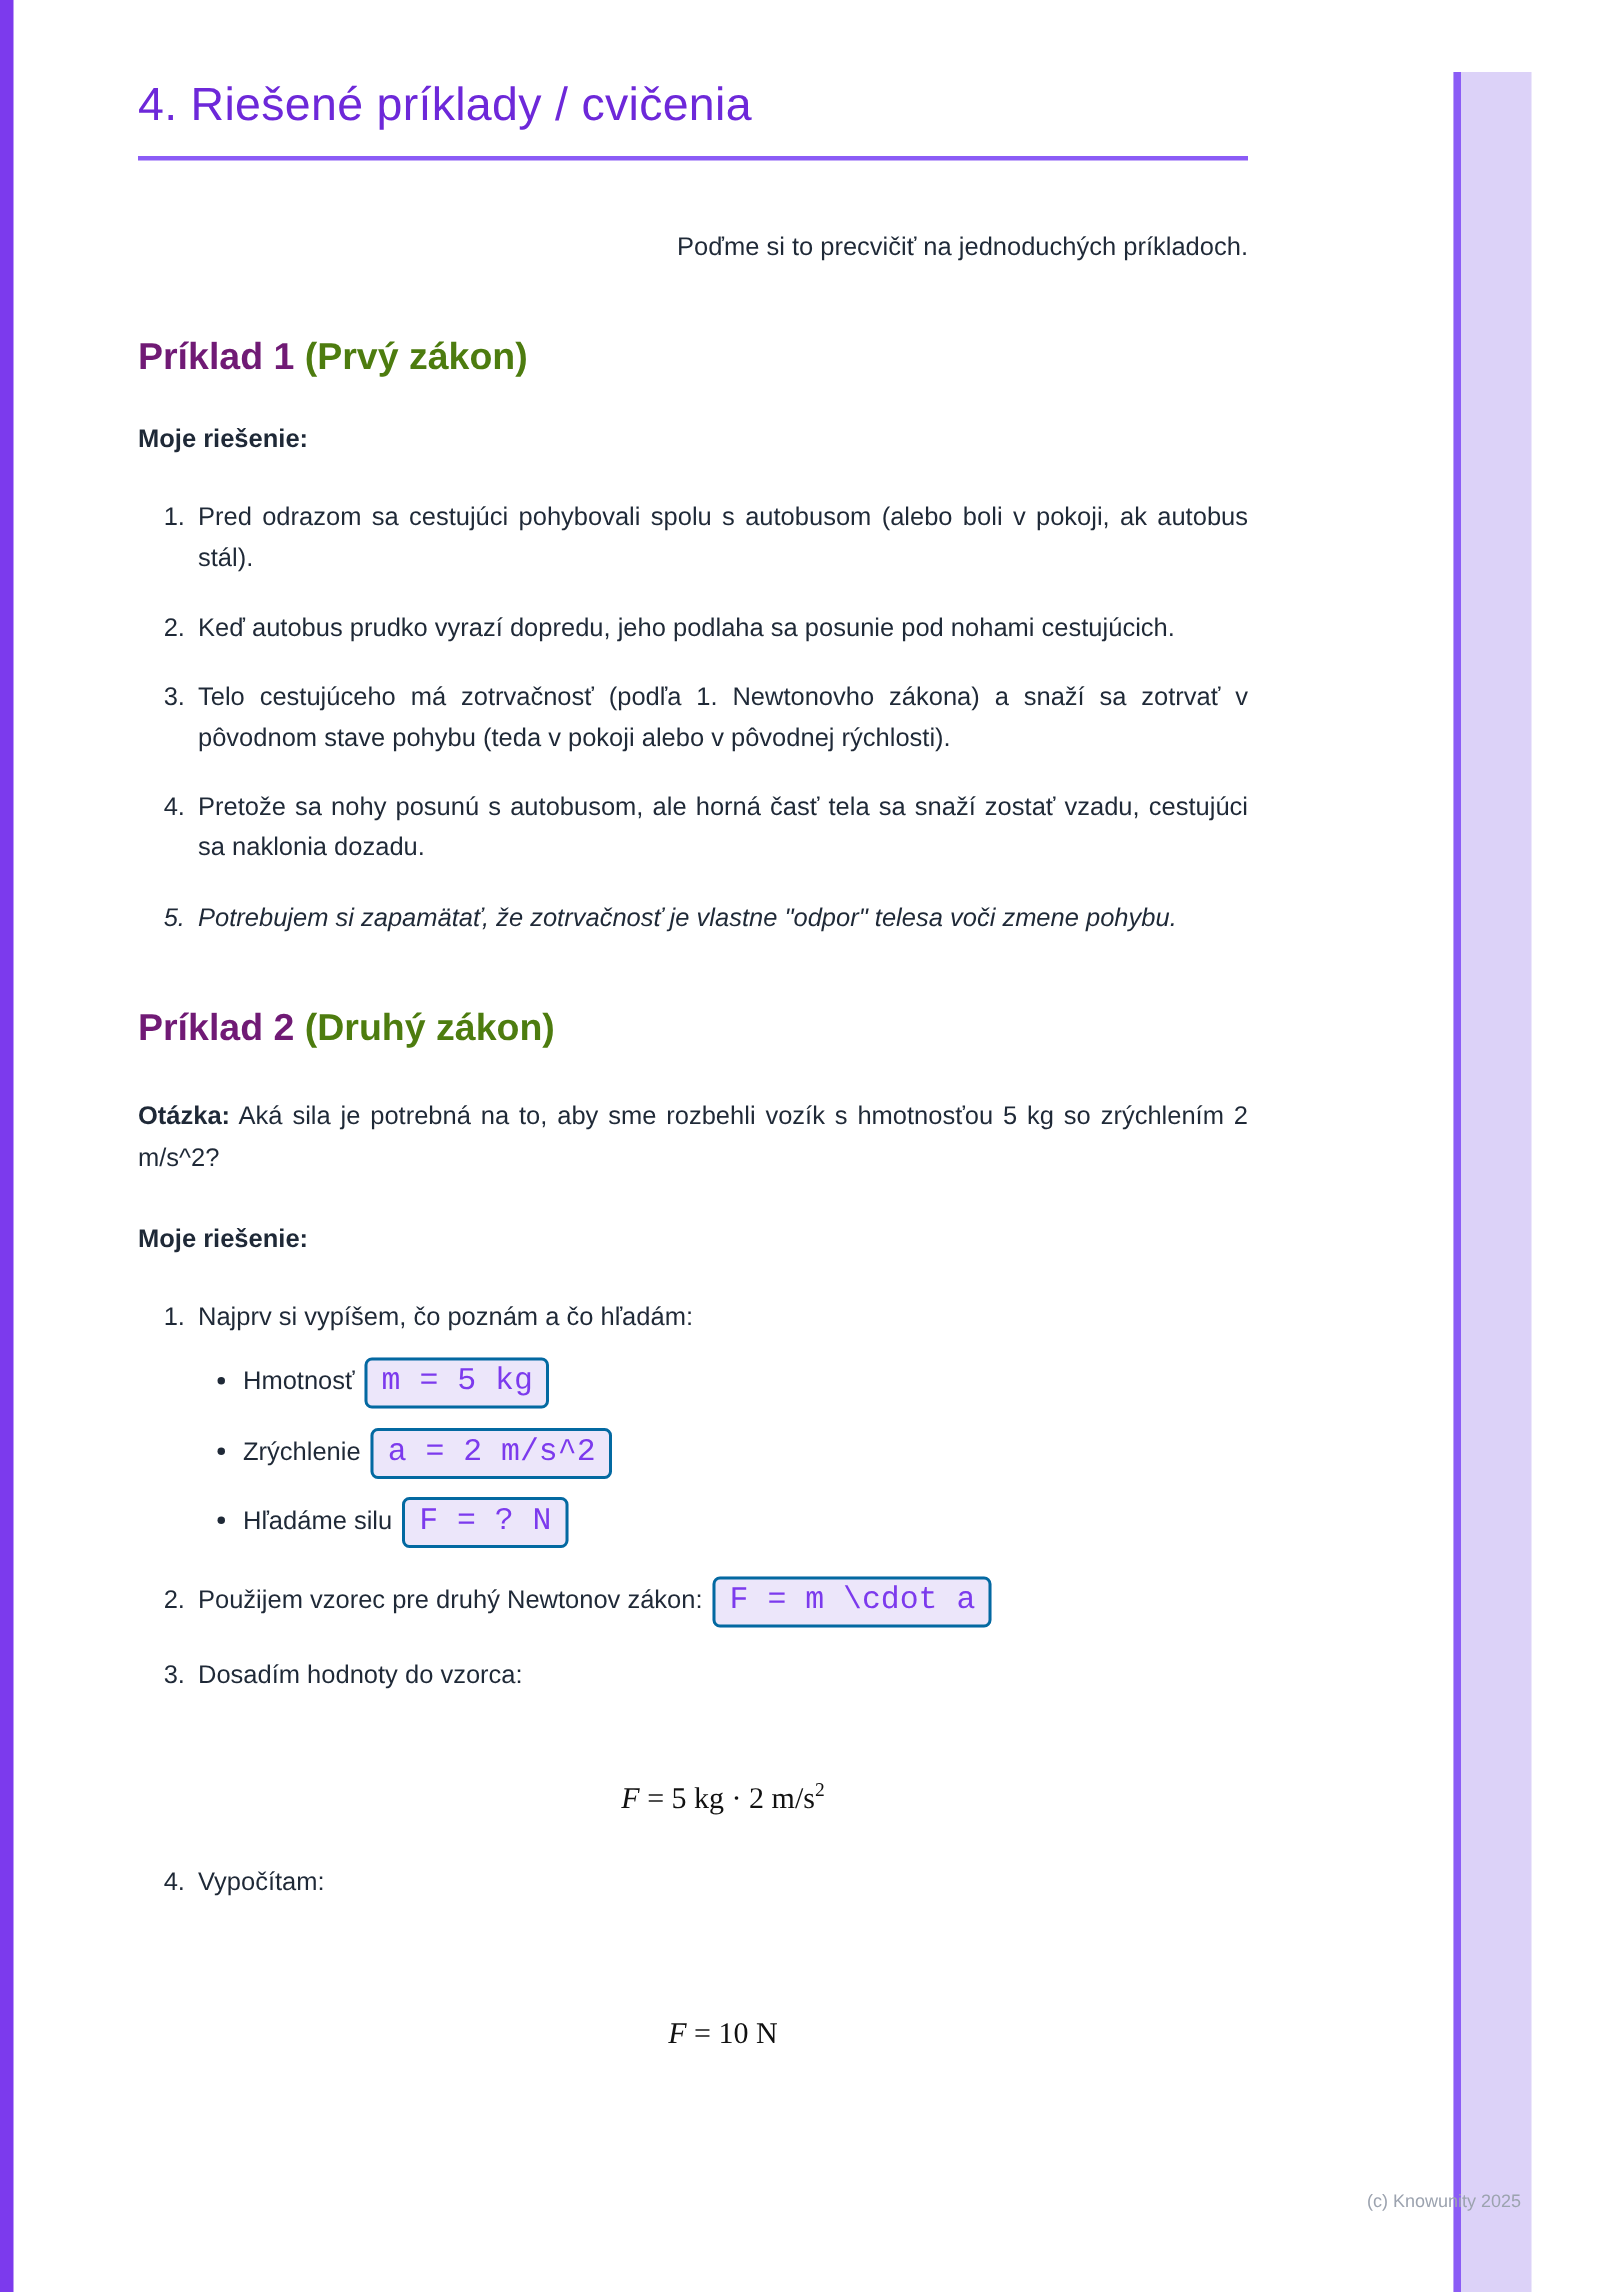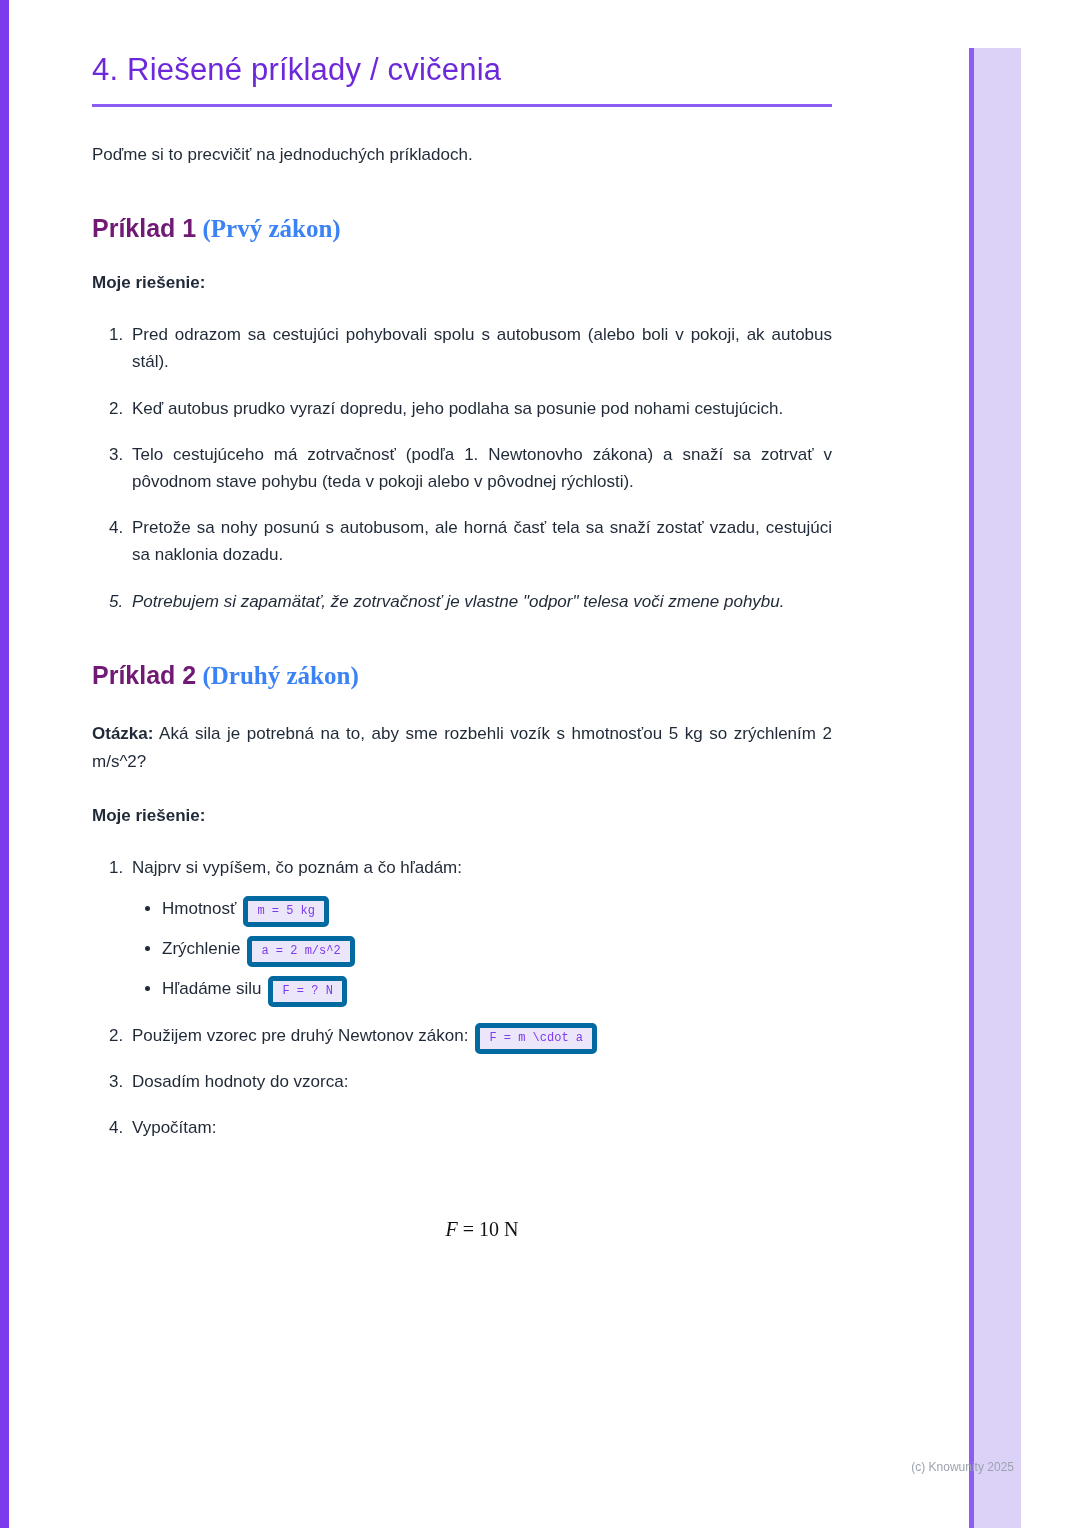--- a/index.html
+++ b/index.html
@@ -33,30 +33,31 @@
     color: #6D28D9;
     margin: 0 0 16px 0;
     letter-spacing: 0.2px;
   }
   hr.title-rule {
     border: none;
     border-top: 3px solid #8B5CF6;
     margin: 0;
   }
   p.intro {
-    margin: 34px 0 0;
+    margin: 44px 0 0;
     font-size: 17px;
     line-height: 1.6;
+    text-align: right;
   }
   h2.example-heading {
     font-size: 25px; font-weight: bold;
     margin: 46px 0 0;
   }
   .h2-main { color: #701a75; margin-top: 26px; }
-  .h2-sub  { color: #3b82f6; font-family: Liberation Serif, serif; }
+  .h2-sub  { color: #4d7c0f; }
   p.question {
     margin: 30px 0 0;
     font-size: 17px;
     line-height: 1.65;
     text-align: justify;
   }
   p.solution-label {
     margin: 30px 0 0;
     font-size: 17px;
     font-weight: bold;
@@ -77,24 +78,24 @@
     list-style: disc;
     margin: 14px 0 0;
     padding-left: 30px;
   }
   ul.bullets > li {
     margin-bottom: 13px;
     text-align: left;
   }
   code.chip {
     font-family: "Liberation Mono", "DejaVu Sans Mono", monospace;
-    font-size: 12px;
+    font-size: 21px;
     color: #7C3AED;
     background: #ECE6FA;
-    border: 5px solid #0369a1;
+    border: 2px solid #0369a1;
     border-radius: 5px;
     padding: 3px 9px 4px;
     margin-left: 7px;
     white-space: pre;
   }
   .math {
     font-family: "Liberation Serif", serif;
     font-size: 20px;
     color: #111111;
     text-align: center;
@@ -151,20 +152,21 @@
           <li><span>Hmotnosť</span><code class="chip">m = 5 kg</code></li>
           <li><span>Zrýchlenie</span><code class="chip">a = 2 m/s^2</code></li>
           <li><span>Hľadáme silu</span><code class="chip">F = ? N</code></li>
         </ul>
       </li>
       <li>
         <span>Použijem vzorec pre druhý Newtonov zákon:</span><code class="chip">F = m \cdot a</code>
       </li>
       <li>
         <span>Dosadím hodnoty do vzorca:</span>
+        <div class="math"><span class="var">F</span><span> = 5 kg · 2 m/s</span><sup>2</sup></div>
       </li>
       <li>
         <span>Vypočítam:</span>
         <div class="math math-final"><span class="var">F</span><span> = 10 N</span></div>
       </li>
     </ol>
 
   </div>
 
   <div class="footer-credit">(c) Knowunity 2025</div>

